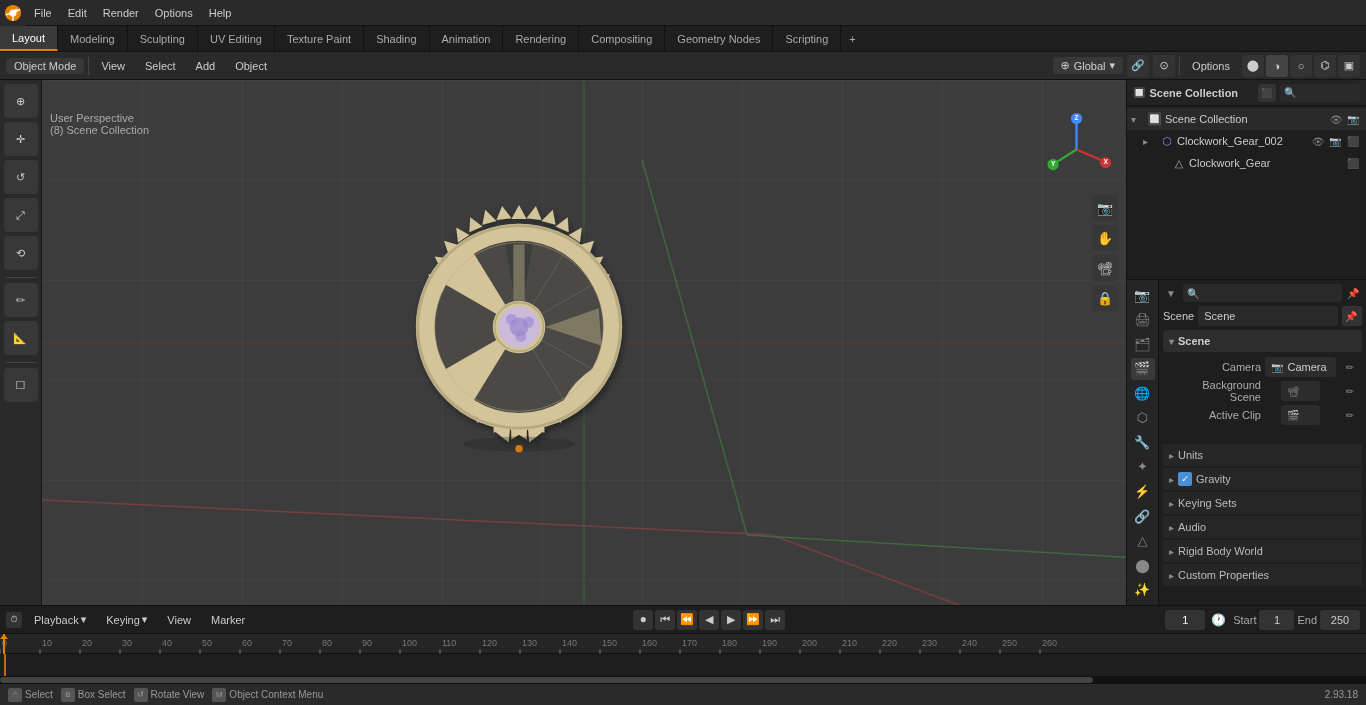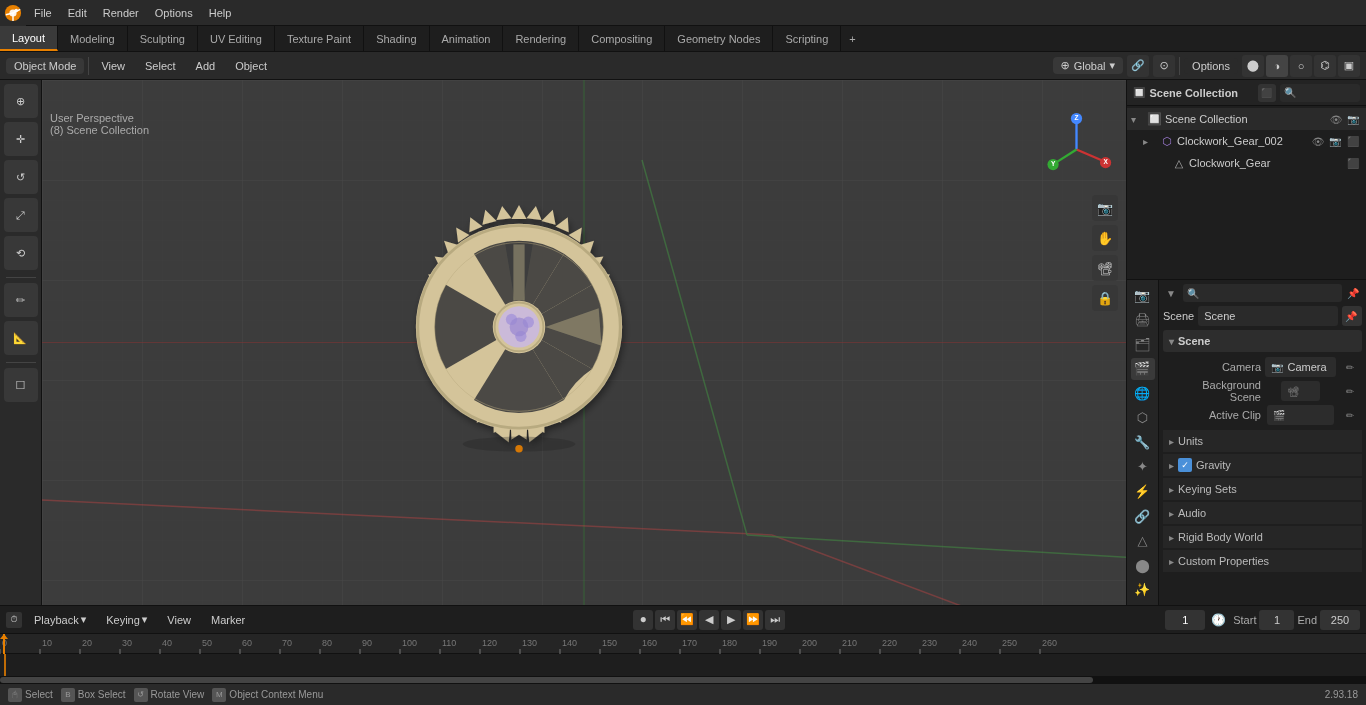--- a/index.html
+++ b/index.html
@@ -467,21 +467,21 @@
           </div>
 
           <div style="height:22px;display:flex;align-items:center;gap:20px;margin-bottom:2px;">
             <div style="width:90px;text-align:right;color:#aaa;font-size:11px;">Background Scene</div>
             <div style="flex:1;height:20px;background:#2c2c2c;border-radius:3px;display:flex;align-items:center;padding:0 6px;gap:4px;cursor:pointer;">
               <span style="font-size:10px;color:#888;">📽</span>
             </div>
             <div style="width:20px;height:20px;display:flex;align-items:center;justify-content:center;cursor:pointer;color:#888;font-size:10px;">✏</div>
           </div>
 
-          <div style="height:22px;display:flex;align-items:center;gap:6px;margin-bottom:2px;">
+          <div style="height:22px;display:flex;align-items:center;gap:20px;margin-bottom:16px;">
             <div style="width:90px;text-align:right;color:#aaa;font-size:11px;">Active Clip</div>
             <div style="flex:1;height:20px;background:#2c2c2c;border-radius:3px;display:flex;align-items:center;padding:0 6px;gap:4px;cursor:pointer;">
               <span style="font-size:10px;color:#888;">🎬</span>
             </div>
             <div style="width:20px;height:20px;display:flex;align-items:center;justify-content:center;cursor:pointer;color:#888;font-size:10px;">✏</div>
           </div>
         </div>
 
         <div style="height:22px;display:flex;align-items:center;padding:0 6px;background:#262626;cursor:pointer;gap:4px;font-size:11px;color:#bbb;margin-bottom:2px;">
           <span style="color:#888;font-size:10px;">▸</span>

